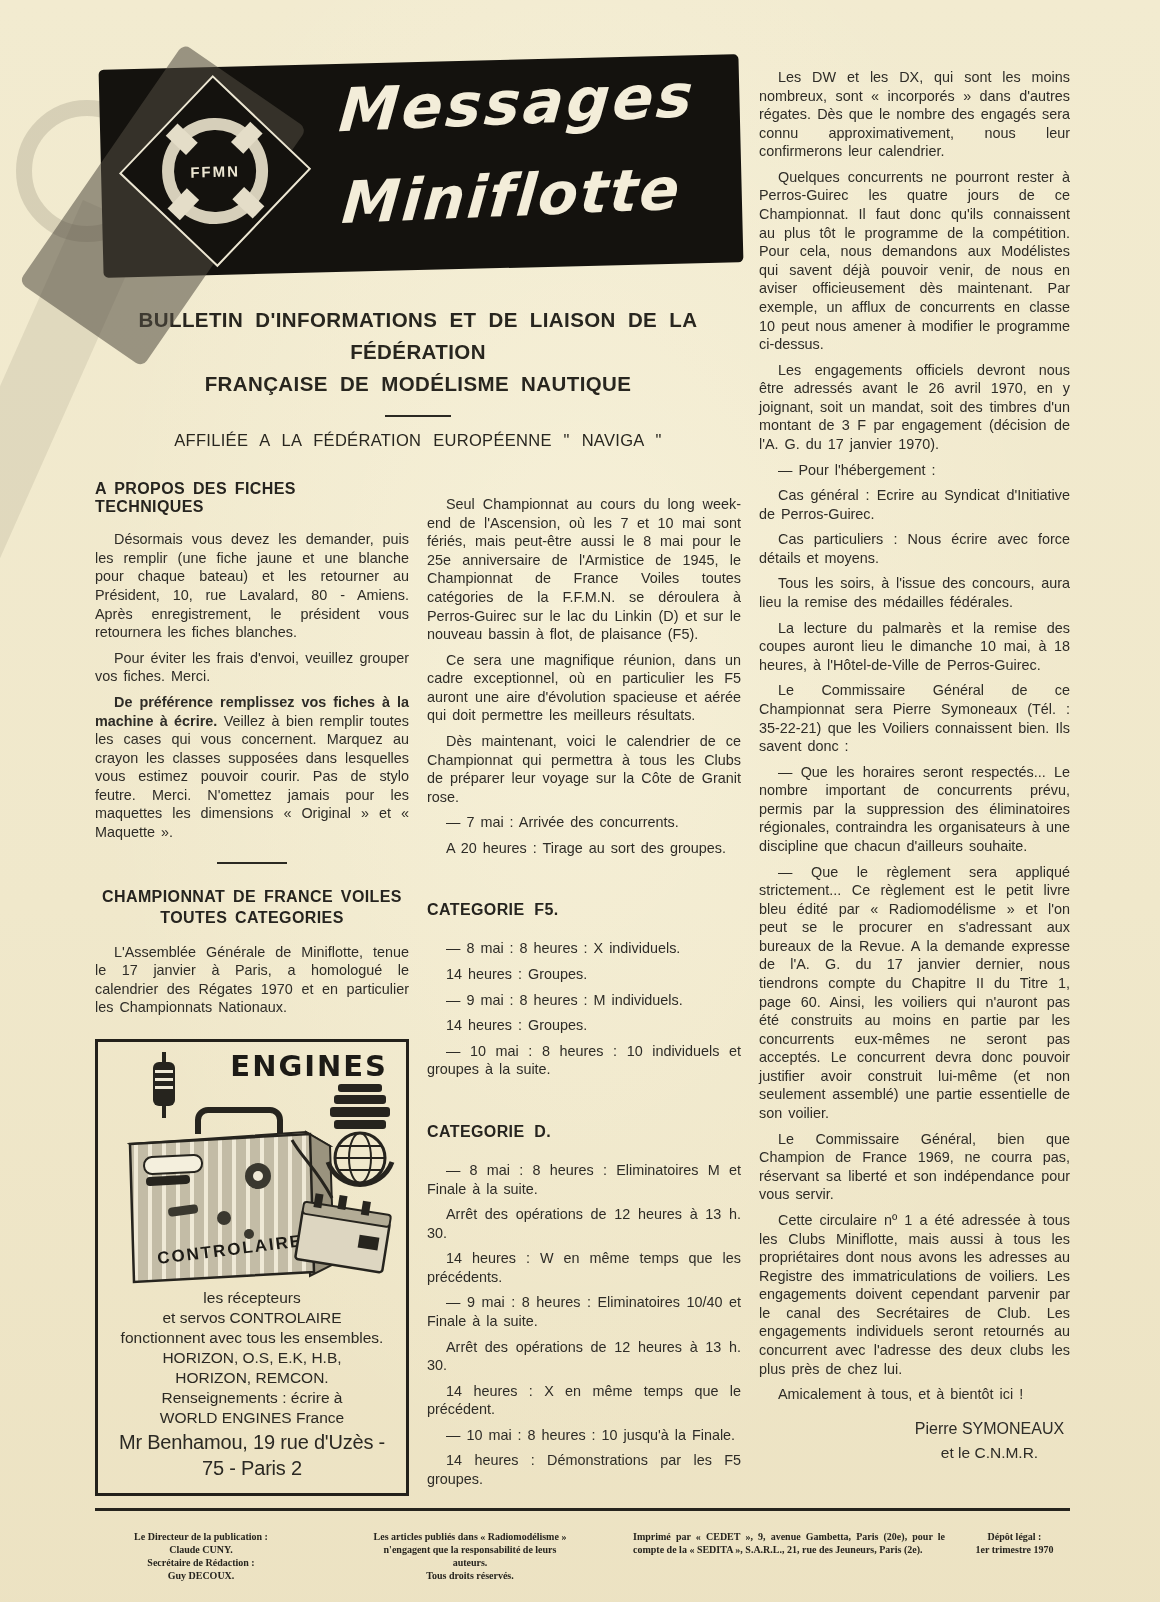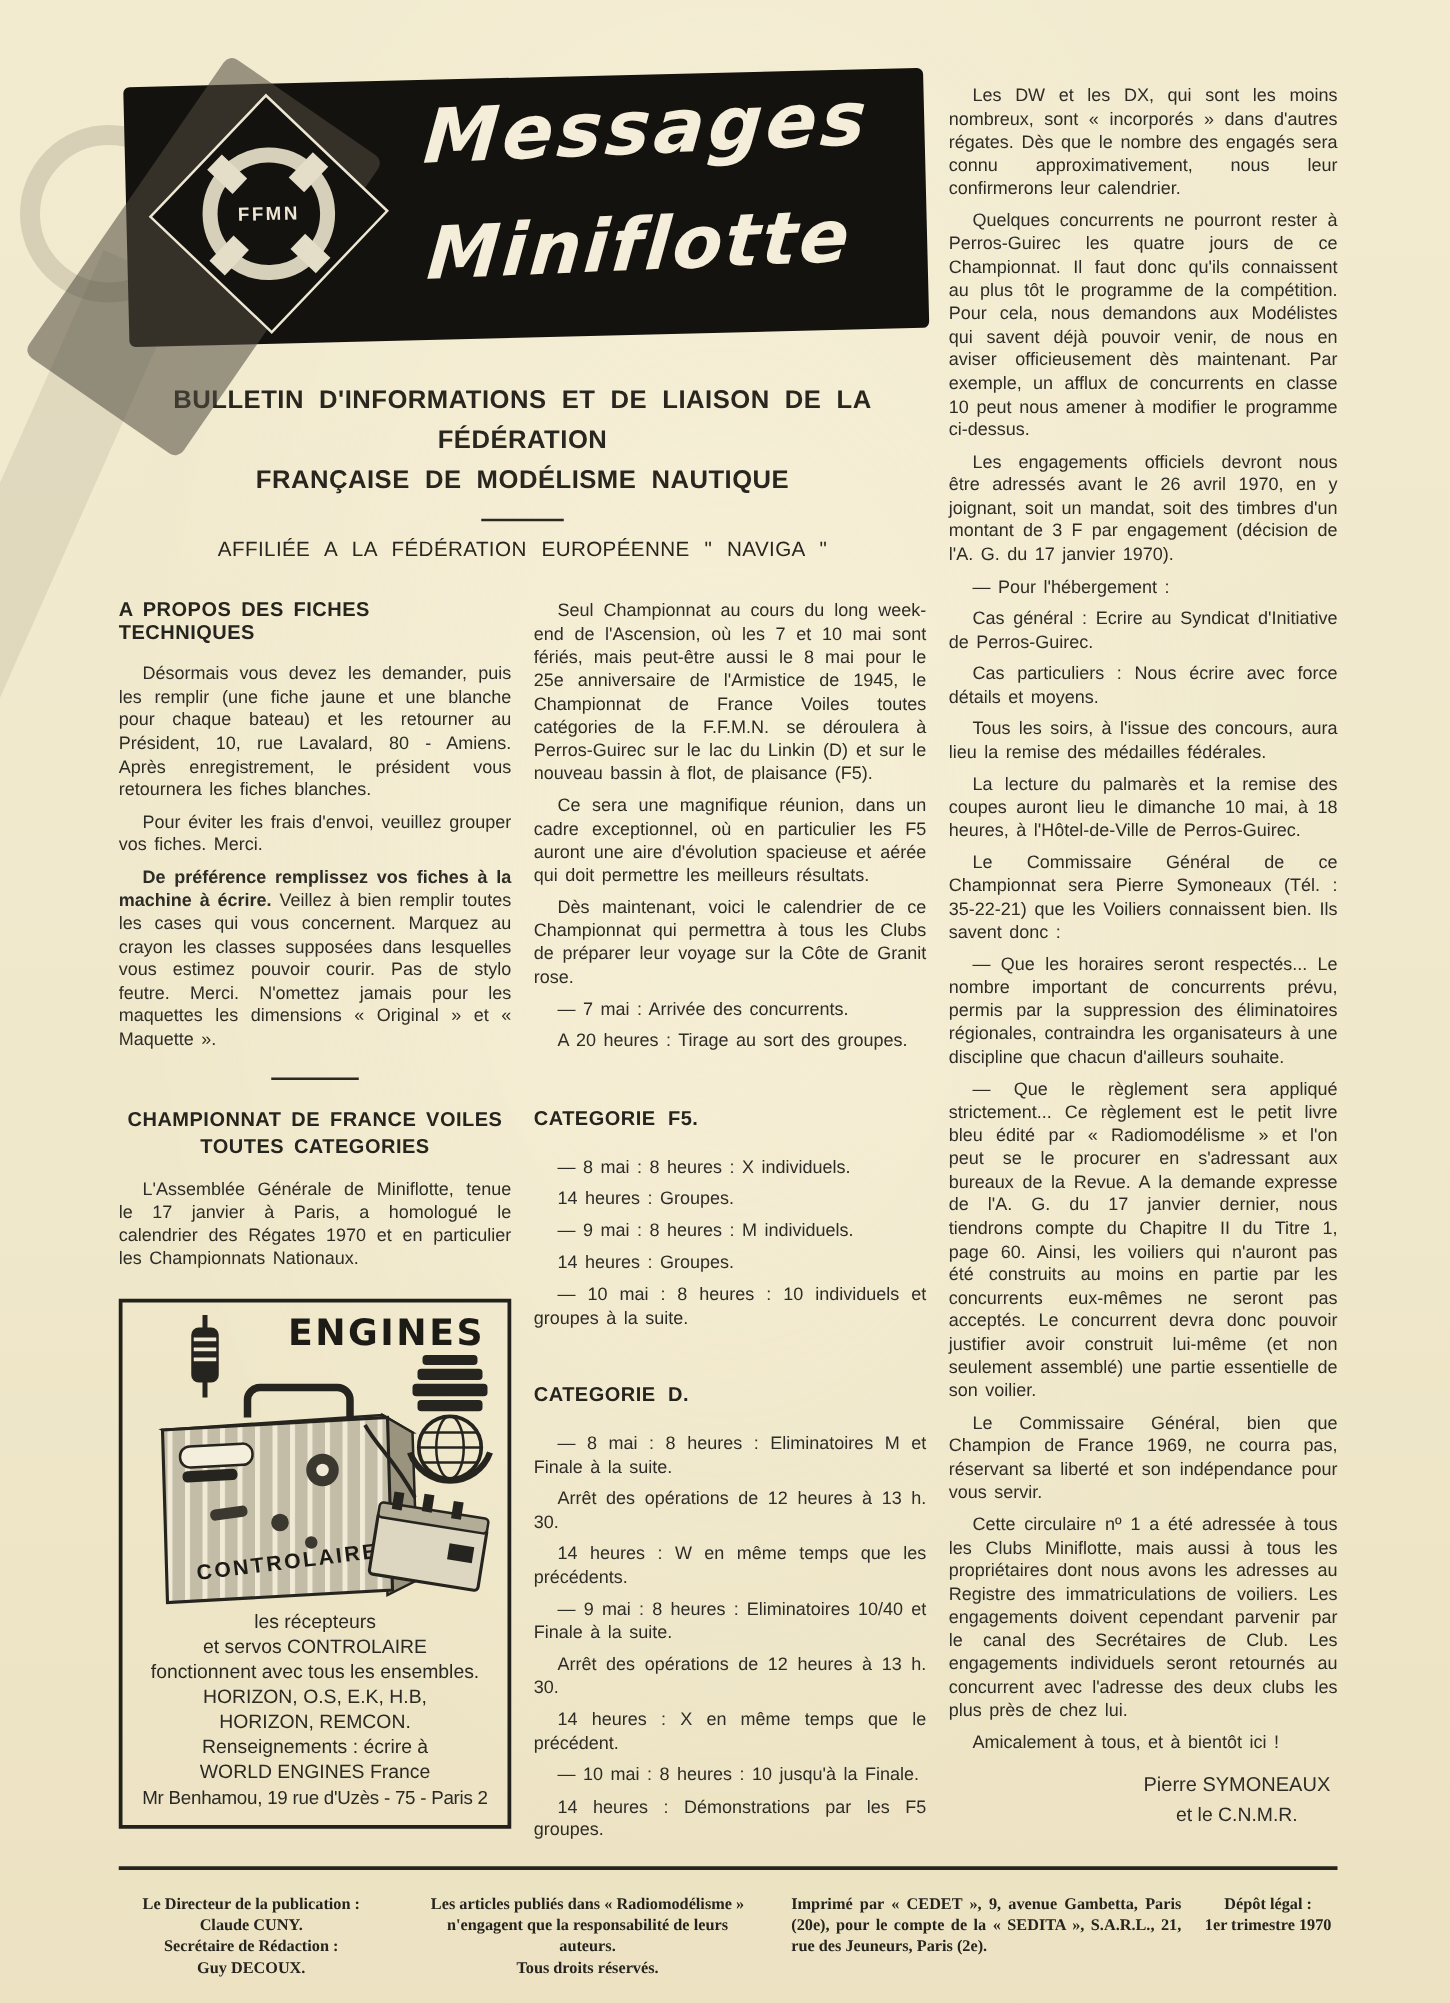--- a/index.html
+++ b/index.html
@@ -49,44 +49,44 @@
   }
   .bt1{left:210px;right:14px;top:8px;font-size:60px;letter-spacing:3px;}
   .bt2{left:186px;right:6px;top:102px;font-size:58px;letter-spacing:2px;}
   
   .bulletin{margin:34px 8px 0 8px;text-align:center;font-weight:bold;font-size:20.5px;
     line-height:1.55;letter-spacing:.4px;word-spacing:6px;color:#28261f;}
   .rule-short{width:66px;border-top:2.5px solid #2b2922;margin:16px auto 14px auto;}
   .affiliation{text-align:center;font-weight:normal;font-size:16.5px;word-spacing:7px;
     letter-spacing:.3px;margin-bottom:30px;color:#28261f;}
   
-  .two-cols{display:flex;gap:18px;}
+  .two-cols{display:flex;gap:18px;align-items:flex-end;}
   .col{flex:1;min-width:0;}
   .col3{flex:1;min-width:0;padding-top:12px;}
   .col-heading{font-weight:bold;font-size:16px;letter-spacing:.4px;word-spacing:3px;
     margin:0 0 14px 0;color:#26241f;}
   .col-heading.center{text-align:center;line-height:1.35;}
   .body-text{font-size:14.4px;line-height:1.29;text-align:justify;text-indent:19px;
     margin:0 0 7px 0;word-spacing:2px;}
   .lead-bold{font-weight:bold;}
   .mid-rule{width:70px;border-top:2.5px solid #2b2922;margin:20px auto 22px auto;}
   .cat-heading{font-weight:bold;font-size:16px;letter-spacing:.4px;word-spacing:5px;
     margin:44px 0 20px 0;color:#26241f;}
   .sig1{text-align:center;padding-left:150px;font-size:16px;margin-top:16px;}
   .sig2{text-align:center;padding-left:150px;font-size:15.5px;margin-top:6px;}
   
   .ad-box{margin-top:22px;border:3.5px solid #23211b;padding:10px 8px 12px 8px;text-align:center;}
   .ad-brand{text-align:right;padding-right:10px;font-weight:bold;font-size:29px;
     letter-spacing:2px;line-height:1.02;color:#1d1b16;font-family:"DejaVu Sans",sans-serif;}
   .ad-illu{display:block;margin:-34px auto 2px auto;}
   .ad-line{font-size:15.5px;line-height:1.3;color:#2b2923;}
-  .ad-line.small{font-size:15px;letter-spacing:-0.2px;}
+  .ad-line.small{font-size:20px;letter-spacing:-0.2px;}
   
   .footer{display:flex;gap:14px;border-top:3px solid #26241e;margin-top:12px;padding-top:19px;
-    font-family:"Liberation Serif", serif;font-weight:bold;font-size:13px;line-height:1.3;color:#26241e;}
+    font-family:"Liberation Serif", serif;font-weight:bold;font-size:10px;line-height:1.3;color:#26241e;}
   .fcol1{flex:0 0 212px;text-align:center;}
   .fcol2{flex:0 0 298px;text-align:center;}
   .fcol3{flex:0 0 312px;text-align:justify;}
   .fcol4{flex:1;text-align:center;}
   .pageno{text-align:center;font-size:15.5px;margin-top:22px;letter-spacing:2px;color:#2b2923;}
 </style>
 </head>
 <body>
 
 <div class="page">

